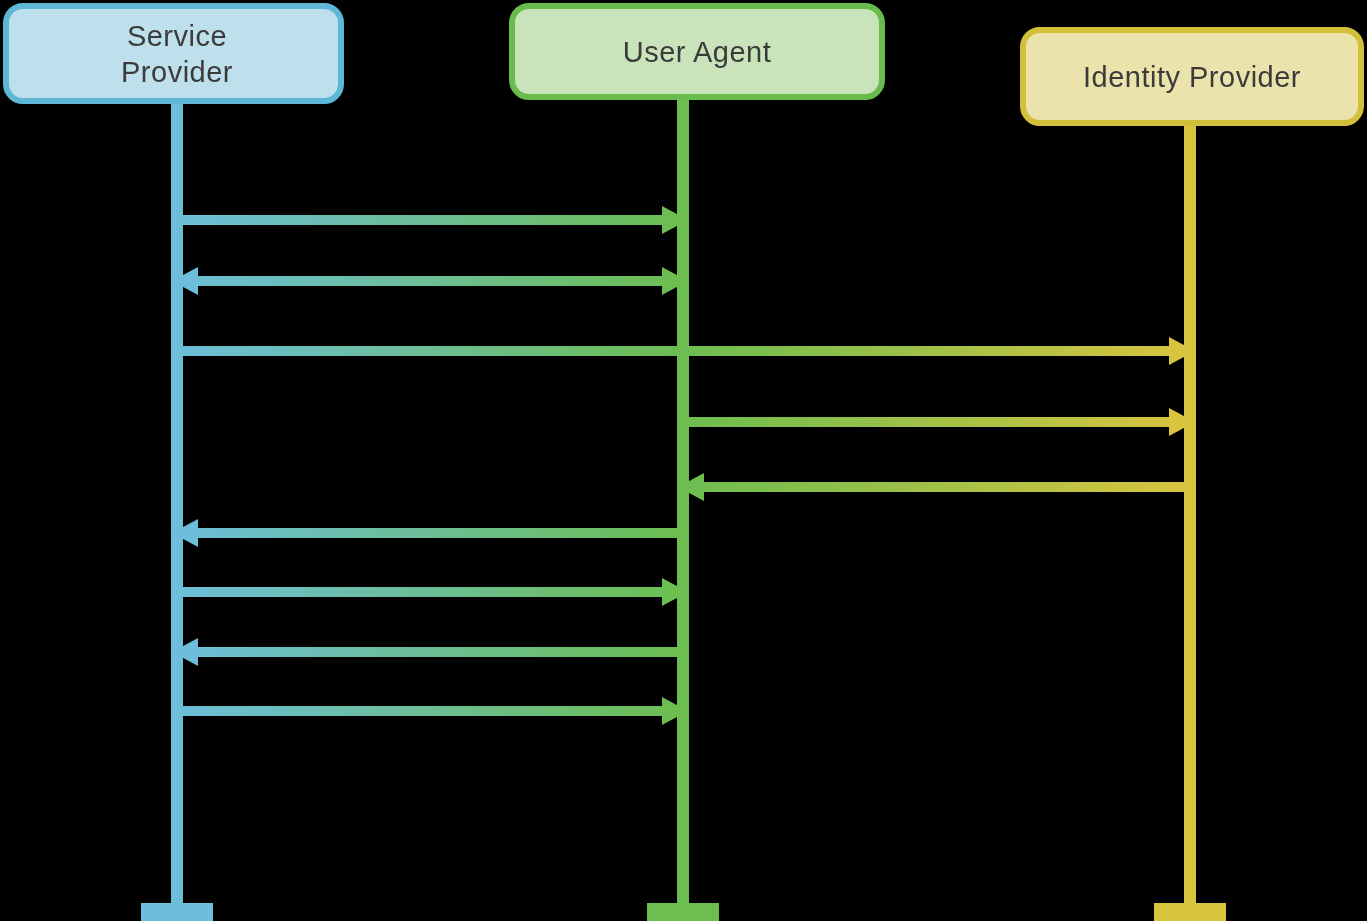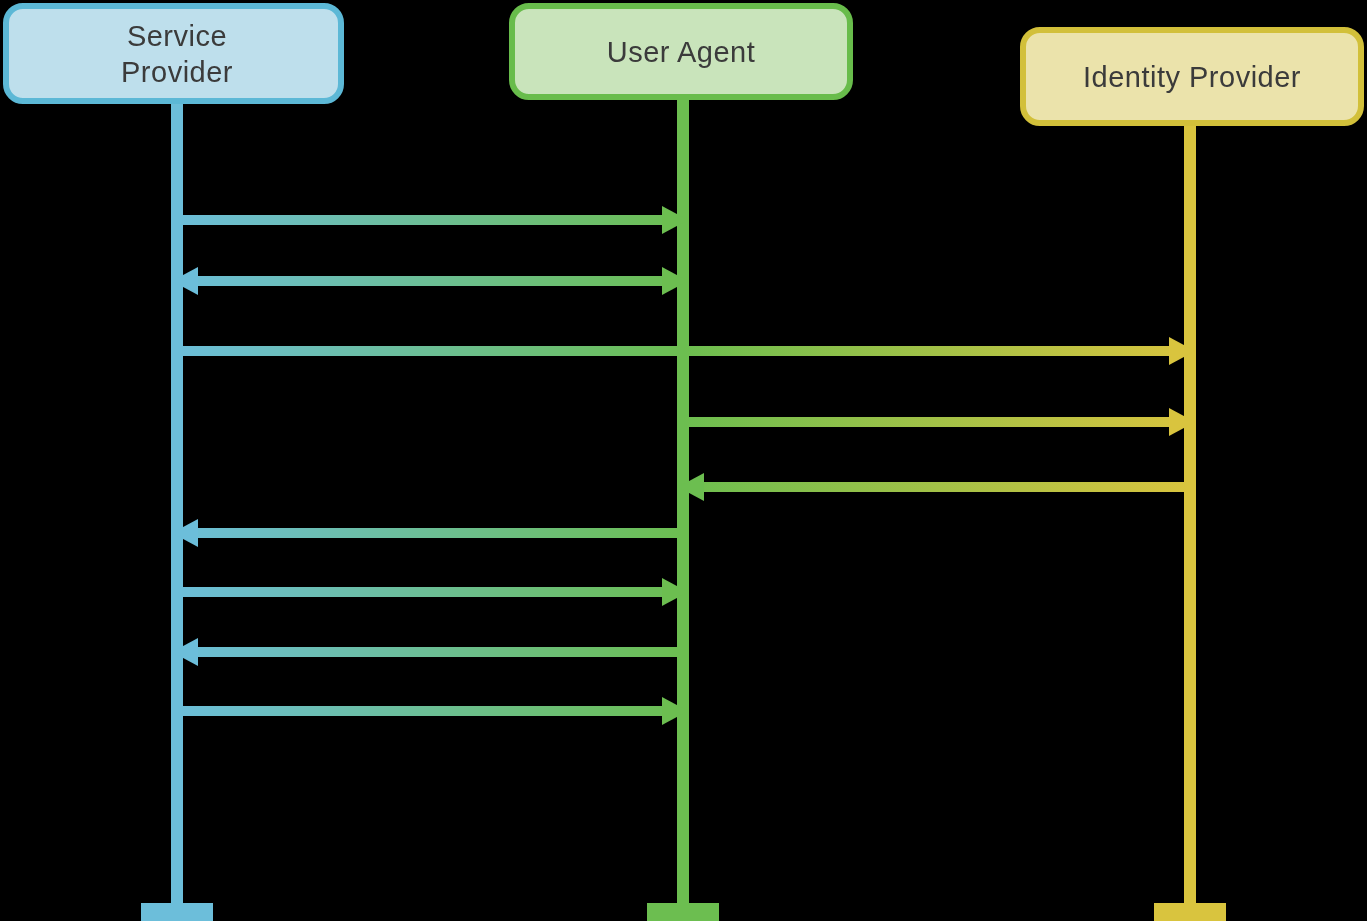--- a/index.html
+++ b/index.html
@@ -54,21 +54,21 @@
 </head>
 <body>
 
 <div id="stage" style="background: rgb(0, 0, 0);">
 
   <div class="actor-box" style="left: 3px; top: 3px; width: 341px; height: 101px; background: rgb(190, 223, 236); border-color: rgb(92, 184, 214); color: rgb(59, 59, 59); padding-left: 7px;">
     <span class="actor-label">Service
 Provider</span>
   </div>
 
-  <div class="actor-box" style="left: 509px; top: 3px; width: 344px; height: 97px; background: rgb(201, 228, 187); border-color: rgb(104, 188, 75); color: rgb(59, 59, 59);">
+  <div class="actor-box" style="left: 509px; top: 3px; width: 376px; height: 97px; background: rgb(201, 228, 187); border-color: rgb(104, 188, 75); color: rgb(59, 59, 59);">
     <span class="actor-label">User Agent</span>
   </div>
 
   <div class="actor-box" style="left: 1020px; top: 3px; width: 344px; height: 99px; background: rgb(235, 227, 171); border-color: rgb(210, 192, 58); color: rgb(59, 59, 59); margin-top: 24px;">
     <span class="actor-label">Identity Provider</span>
   </div>
 
 <div class="lifeline" style="left: 171px; top: 104px; width: 12px; height: 799px; background: rgb(108, 190, 218);"></div>
     <div class="lifeline-foot" style="left: 141px; top: 903px; width: 72px; height: 18px; background: rgb(108, 190, 218);"></div>
     <div class="lifeline" style="left: 677px; top: 100px; width: 12px; height: 803px; background: rgb(108, 190, 80);"></div>

